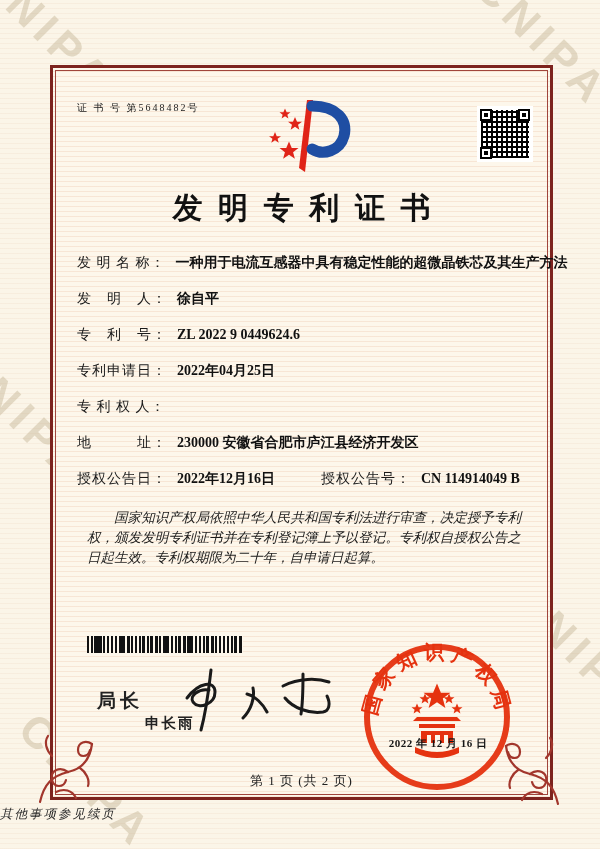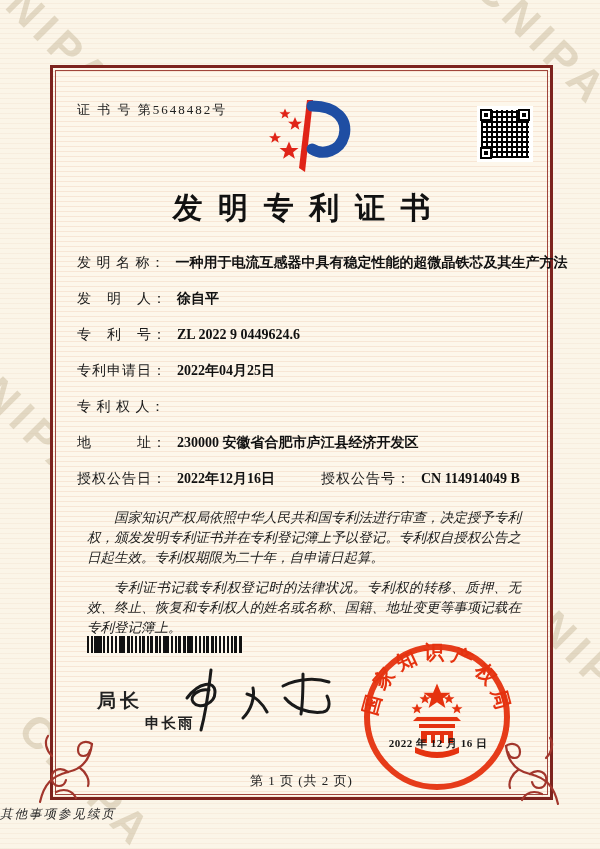--- a/index.html
+++ b/index.html
@@ -26,21 +26,21 @@
 
   .cert{
     position:absolute;left:50px;top:65px;width:497px;height:729px;z-index:2;
     border:3px solid #7d231e;
     background-color:#fdf7eb;
     background-image:repeating-linear-gradient(0deg, rgba(232,180,150,0.26) 0 1px, transparent 1px 5px);
   }
   .cert::before{
     content:"";position:absolute;inset:2px;border:1px solid #a0453c;pointer-events:none;
   }
-  .cert-no{position:absolute;left:24px;top:33px;font-size:13px;letter-spacing:2px;color:#222;}
+  .cert-no{position:absolute;left:24px;top:33px;font-size:10px;letter-spacing:2px;color:#222;}
   .logo{position:absolute;left:198px;top:28px;width:105px;height:82px;}
   .qr{position:absolute;left:424px;top:38px;width:56px;height:56px;background:#fff;padding:4px;box-sizing:border-box;}
   .qr-noise{position:absolute;inset:4px;
     background:
       repeating-linear-gradient(0deg,#000 0 2px,transparent 2px 5px),
       repeating-linear-gradient(90deg,#000 0 2px,transparent 2px 5px);
   }
   .finder{position:absolute;width:12px;height:12px;border:2px solid #000;background:#fff;box-sizing:border-box;}
   .finder::after{content:"";position:absolute;inset:2px;background:#000;}
   .f1{left:3px;top:3px;} .f2{right:3px;top:3px;} .f3{left:3px;bottom:3px;}
@@ -152,21 +152,20 @@
       </span>
       <span class="pair pair2">
         <span class="flabel">授权公告号：</span>
         <span class="fvalue">CN 114914049 B</span>
       </span>
     </div>
   </div>
 
   <div class="body-text">
     <p>国家知识产权局依照中华人民共和国专利法进行审查，决定授予专利权，颁发发明专利证书并在专利登记簿上予以登记。专利权自授权公告之日起生效。专利权期限为二十年，自申请日起算。</p>
-    <p>专利证书记载专利权登记时的法律状况。专利权的转移、质押、无效、终止、恢复和专利权人的姓名或名称、国籍、地址变更等事项记载在专利登记簿上。</p>
   </div>
 
   <div class="barcode"></div>
 
   <div class="signer-title">局长</div>
   <div class="signer-name">申长雨</div>
 
   <div class="signature">
     <svg viewBox="0 0 170 74" width="170" height="74">
       <g fill="none" stroke="#1a1a1a" stroke-width="3" stroke-linecap="round" stroke-linejoin="round">

